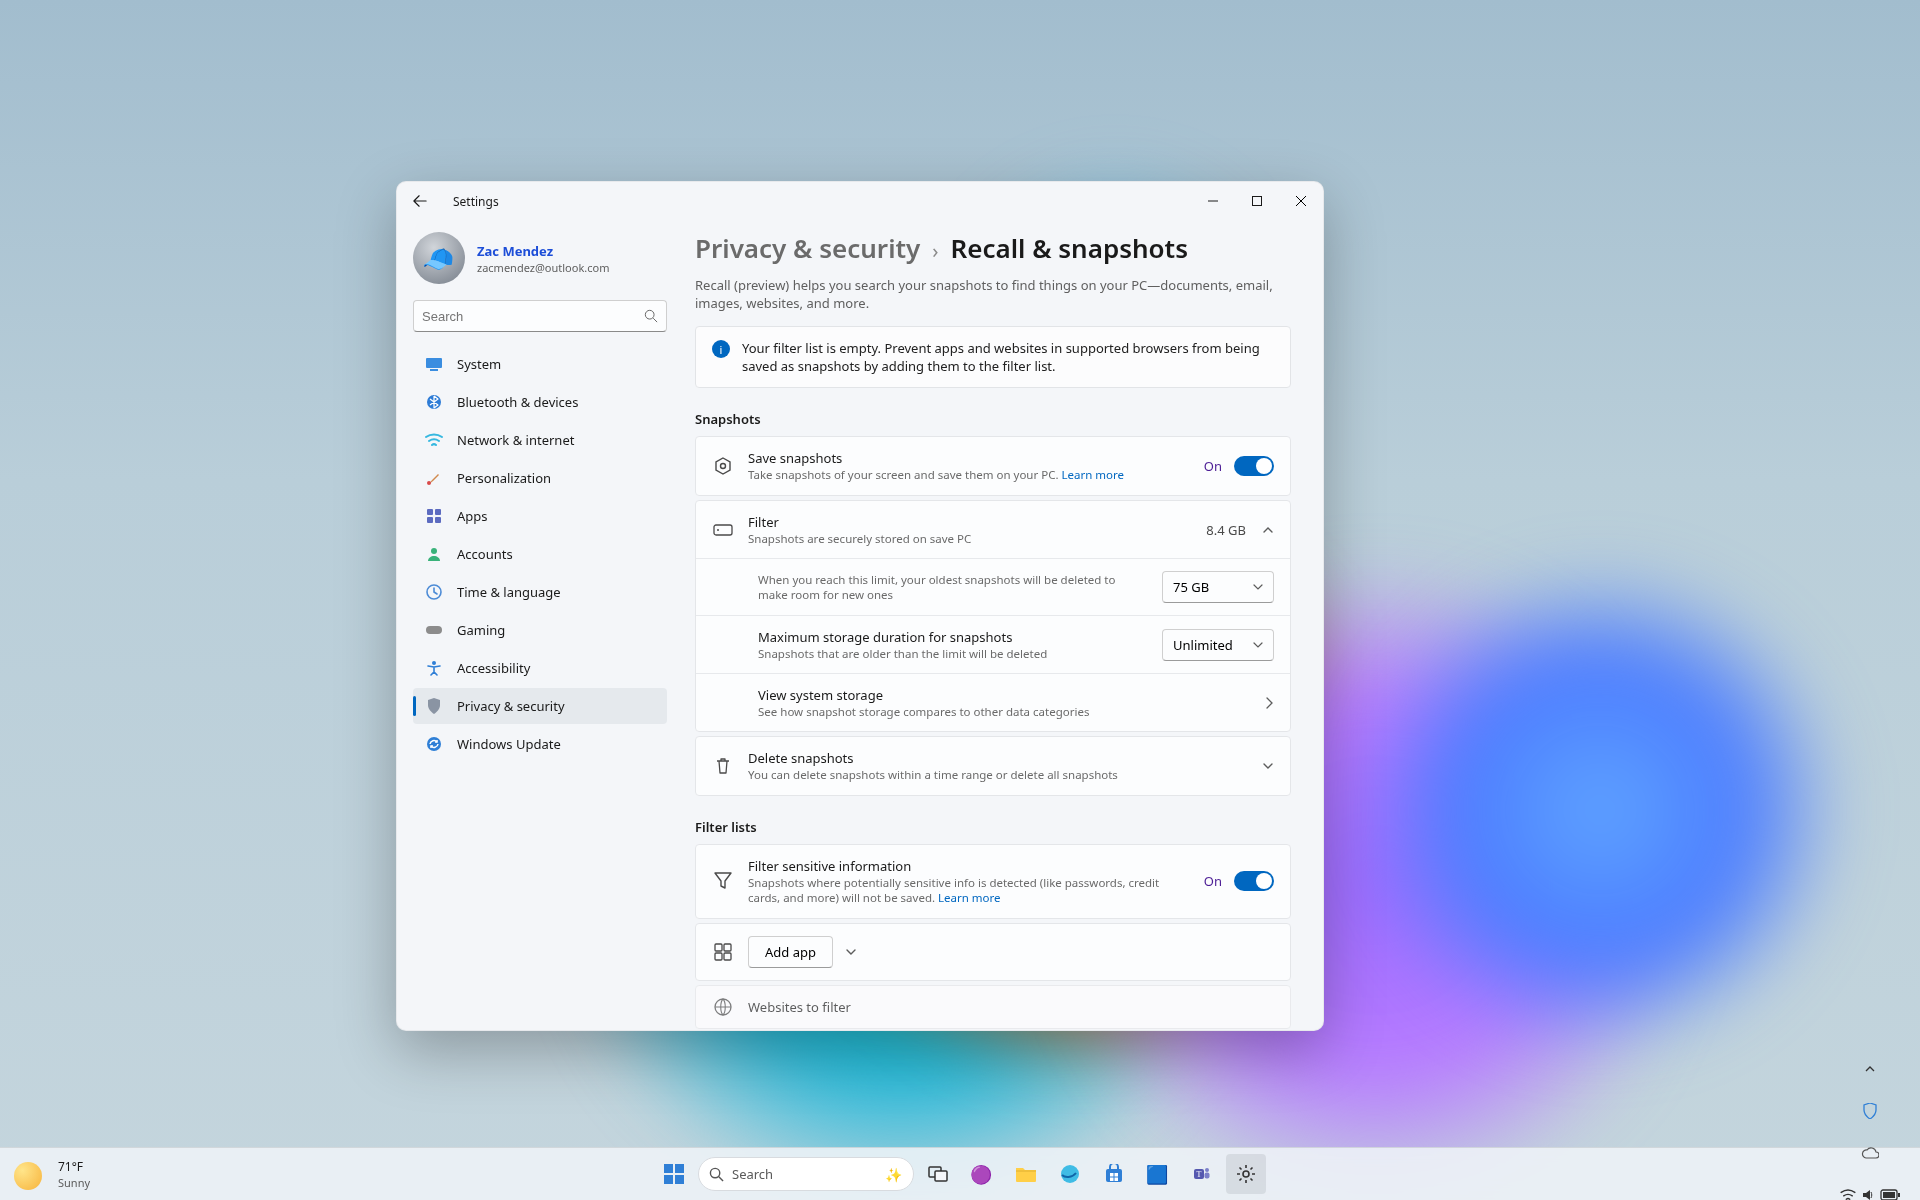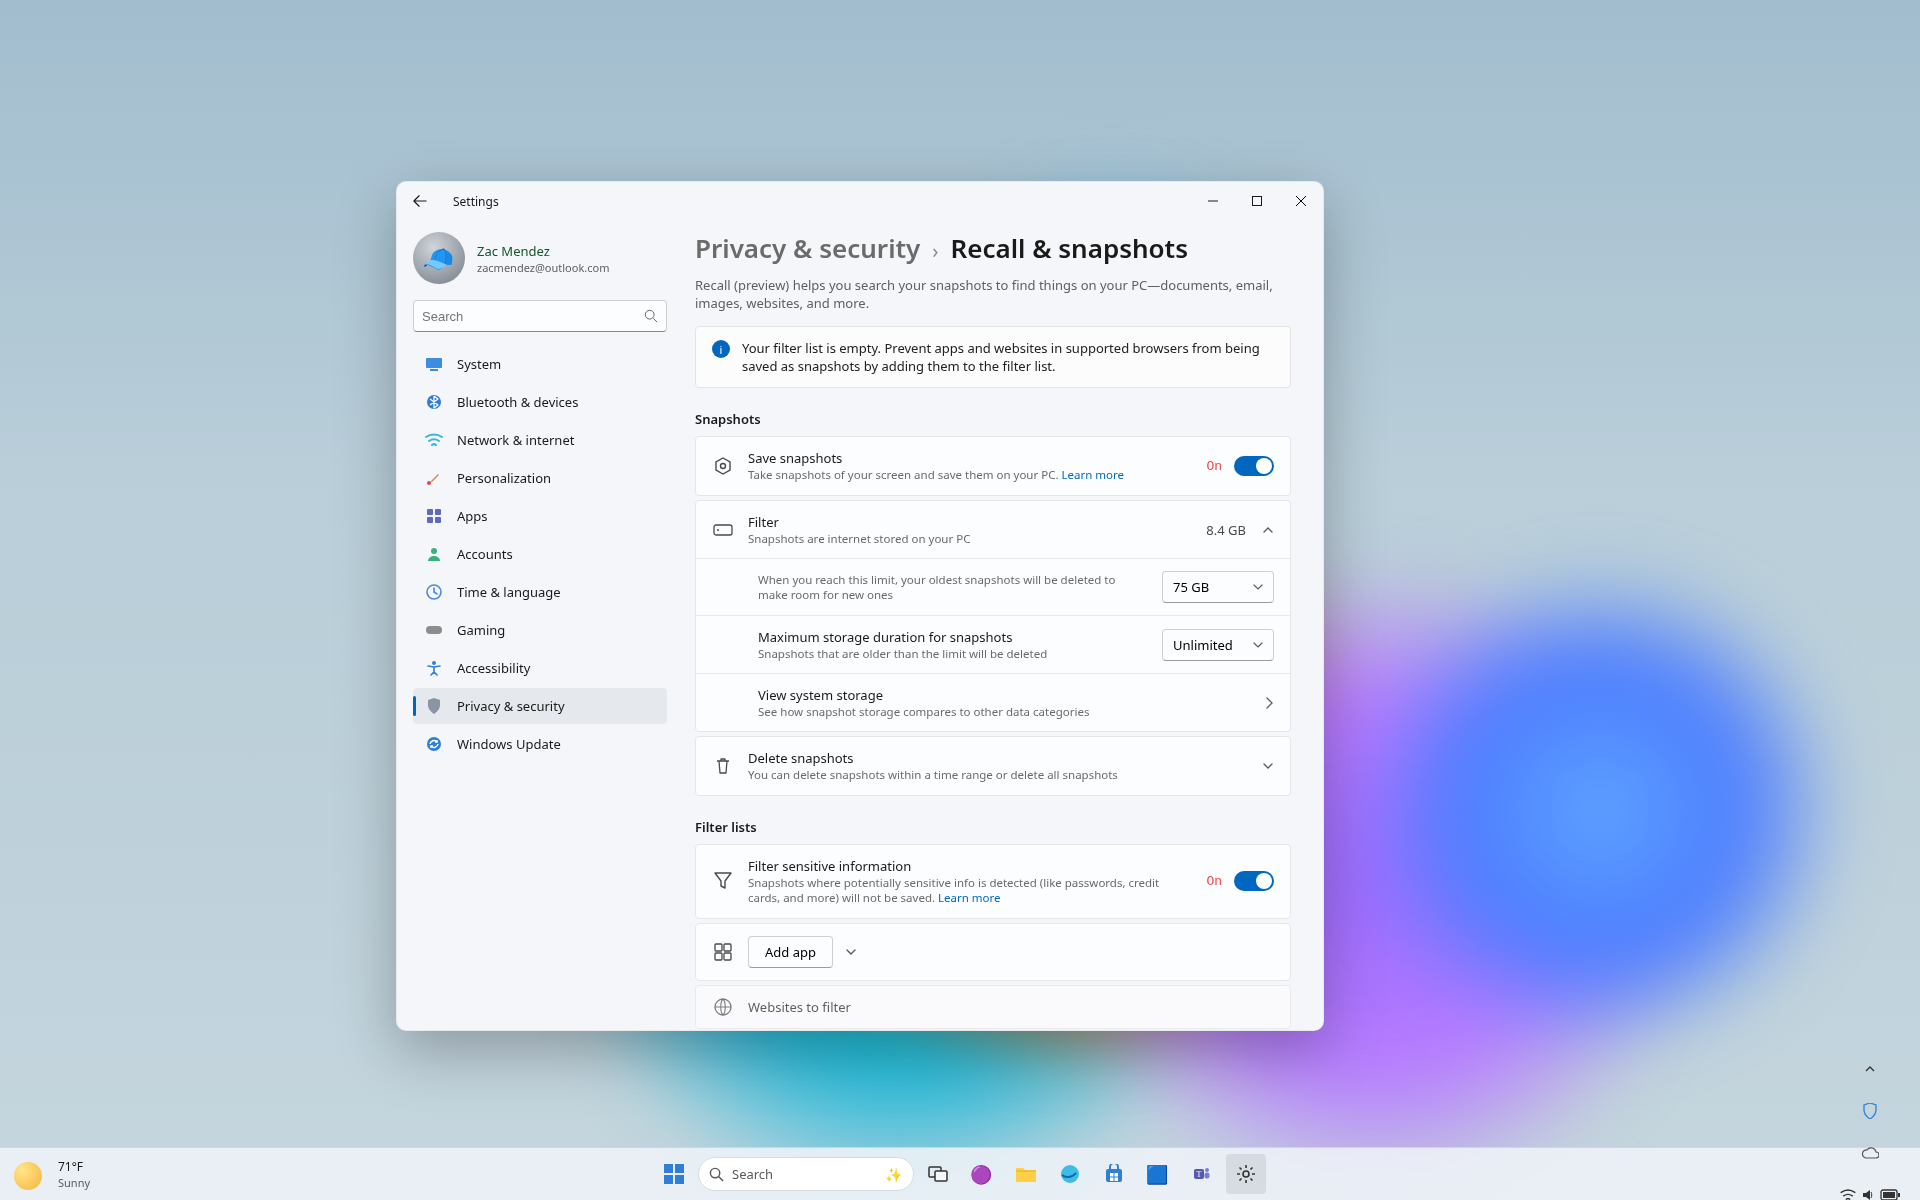--- a/index.html
+++ b/index.html
@@ -33,21 +33,21 @@
   }
   .back-btn { width: 34px; height: 34px; display:flex; align-items:center; justify-content:center; border-radius:4px; cursor:pointer; }
   .app-title { font-size: 12px; color: #1a1a1a; }
   .winctrl { margin-left: auto; display: flex; }
   .winctrl div { width: 44px; height: 38px; display:flex; align-items:center; justify-content:center; cursor:pointer; }
 
   .body { flex: 1; display: flex; min-height: 0; }
   .sidebar { width: 292px; padding: 6px 10px 10px 16px; display:flex; flex-direction:column; }
   .profile { display:flex; align-items:center; gap: 12px; padding: 6px 4px 14px 0; }
   .avatar { width: 52px; height: 52px; border-radius: 50%; background: radial-gradient(circle at 40% 30%, #d1d5da, #737b86); display:flex; align-items:center; justify-content:center; font-size: 26px; }
-  .profile .name { font-size: 13px; font-weight: 400; color: #14532d; }
+  .profile .name { font-size: 13px; font-weight: 700; color: #1d4ed8; }
   .profile .email { font-size: 11px; color: #606060; }
 
   .search {
     display:flex; align-items:center; height: 32px; border: 1px solid #cfcfcf; border-bottom:1px solid #8a8a8a; border-radius:4px; background:#fcfdfe; padding: 0 8px; margin: 2px 12px 14px 0;
   }
   .search input { flex:1; border:0; outline:0; background:transparent; font-size:13px; color:#222; }
   .search .sicon { color:#555; }
 
   .nav { display:flex; flex-direction:column; gap: 2px; padding-right: 12px; }
   .nav-item { display:flex; align-items:center; gap: 14px; height: 36px; padding: 0 12px; border-radius:4px; font-size:13px; color:#1a1a1a; cursor:pointer; }
@@ -72,21 +72,21 @@
     background:#fcfdfe; border:1px solid #e4e6e9; border-radius:4px;
   }
   .card { margin-bottom: 4px; }
   .row { display:flex; align-items:center; padding: 12px 16px; gap: 14px; }
   .row .icon-slot { width: 22px; display:flex; justify-content:center; color:#4a4a4a; }
   .row .labels { flex:1; }
   .row .labels .t { font-size: 13px; color:#1a1a1a; }
   .row .labels .s { font-size: 11.5px; color:#6a6a6a; line-height:1.35; }
   .row .labels .s a { color:#0067c0; text-decoration:none; }
   .row .controls { display:flex; align-items:center; gap: 12px; }
-  .toggle-label { font-size: 13px; color:#ef4444;font-family:Liberation Mono, monospace; }
+  .toggle-label { font-size: 13px; color:#4c1d95; }
   .toggle {
     width: 40px; height: 20px; border-radius: 10px; background:#0067c0; position:relative; cursor:pointer;
   }
   .toggle::after { content:""; position:absolute; right:2px; top:2px; width:16px; height:16px; background:#fff; border-radius:50%; }
 
   .expander-row .chev-icon { color:#5c5c5c; }
   .expander-value { font-size: 13px; color:#4a4a4a; margin-right: 4px; }
   .sub-row { display:flex; align-items:center; padding: 12px 16px 12px 62px; border-top:1px solid #e7e9ec; gap: 14px; }
   .sub-row .labels { flex:1; }
   .sub-row .labels .t { font-size: 13px; color:#1a1a1a; }
@@ -313,21 +313,21 @@
       <div class="card">
         <div class="row expander-row">
           <div class="icon-slot">
             <svg width="20" height="12" viewBox="0 0 20 12">
                   <rect x="1" y="1" width="18" height="10" rx="2" fill="none" stroke="#4a4a4a" stroke-width="1.3"></rect>
                   <circle cx="5" cy="6" r="1" fill="#4a4a4a"></circle>
                 </svg>
           </div>
           <div class="labels">
             <div class="t">Filter</div>
-            <div class="s">Snapshots are internet stored on your PC</div>
+            <div class="s">Snapshots are securely stored on save PC</div>
           </div>
           <div class="controls">
             <span class="expander-value">8.4 GB</span>
             <span class="chev-icon">
                   <svg width="12" height="12" viewBox="0 0 12 12">
                     <path d="M2 8l4-4 4 4" stroke="#5c5c5c" stroke-width="1.4" fill="none" stroke-linecap="round"></path>
                   </svg>
                 </span>
           </div>
         </div>

